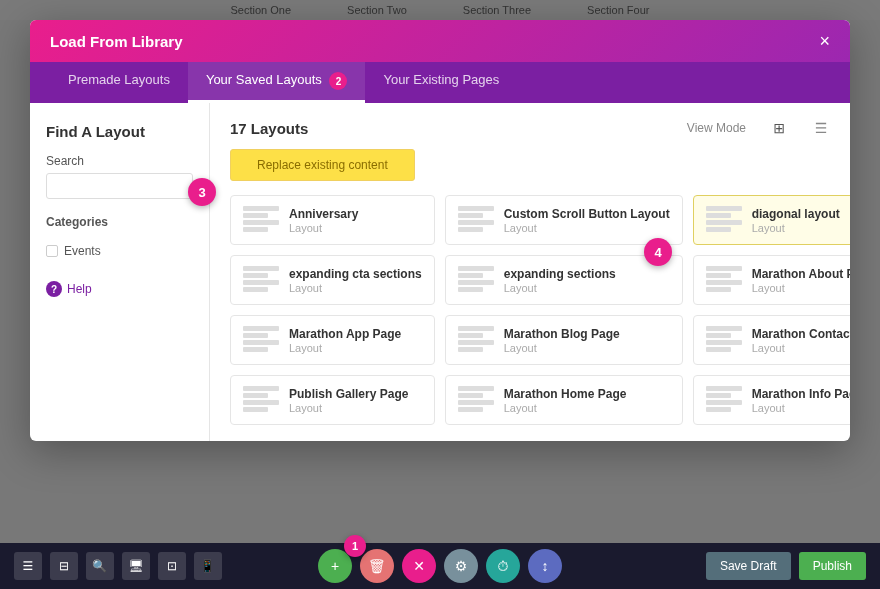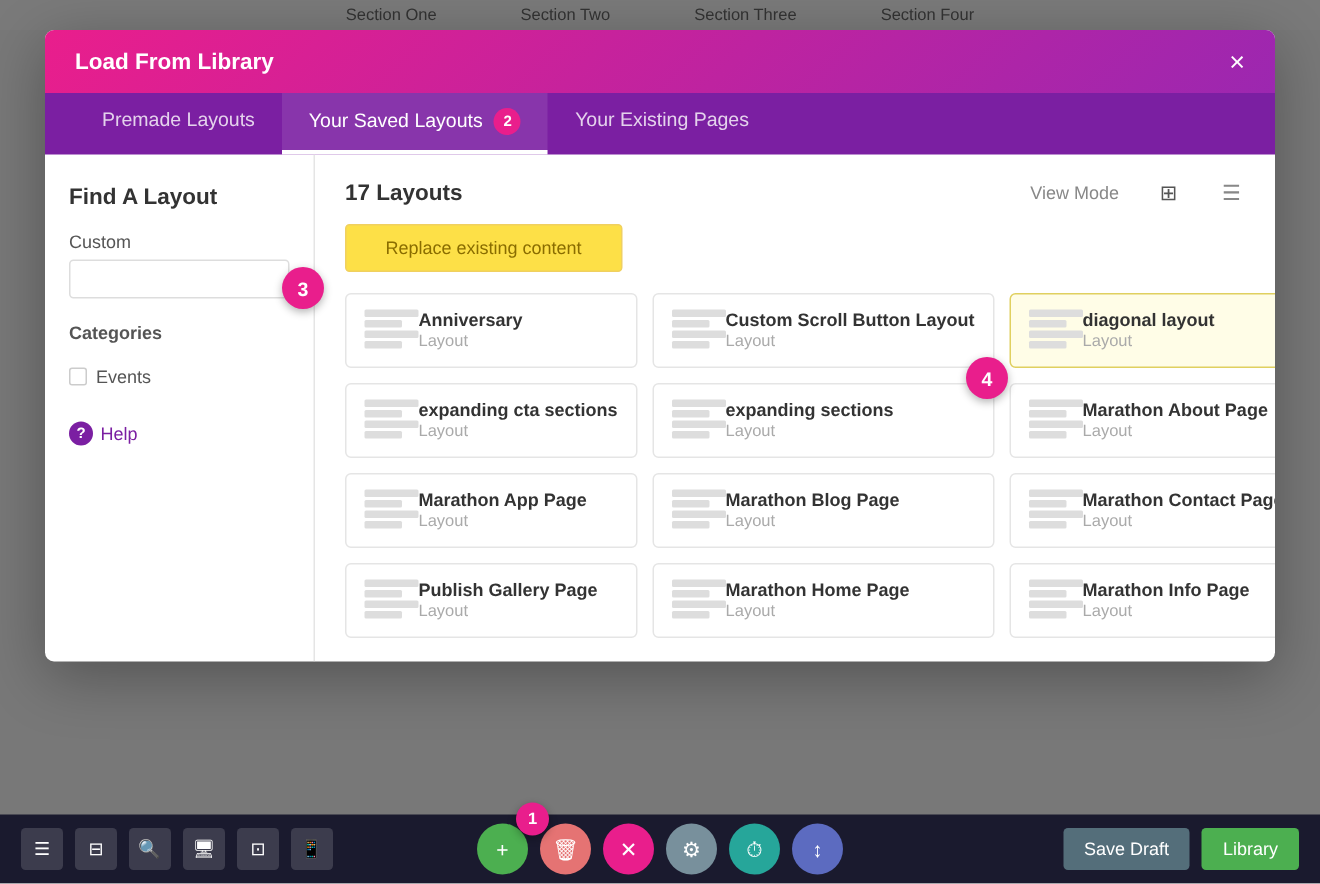--- a/index.html
+++ b/index.html
@@ -249,21 +249,22 @@
     .layouts-grid {
       display: grid;
       grid-template-columns: repeat(3, 1fr);
       gap: 10px;
     }
     .layout-card {
       border: 1px solid #e5e5e5;
       border-radius: 4px;
       padding: 10px 12px;
       display: flex;
-      align-items: flex-start;
+      align-items: center;
+      gap: 10px;
       cursor: pointer;
       background: #fff;
       transition: background 0.15s;
     }
     .layout-card.highlighted {
       background: #fffde7;
       border-color: #e0d060;
     }
     .layout-thumbnail {
       width: 36px;
@@ -403,21 +404,21 @@
         <span>Your Saved Layouts</span>
         <span class="tab-badge">2</span>
       </div>
       <div class="tab">Your Existing Pages</div>
     </div>
 
     <div class="modal-body">
 
       <div class="sidebar">
         <div class="find-layout-title">Find A Layout</div>
-        <label class="search-label">Custom</label>
+        <label class="search-label">Search</label>
         <input class="search-input" type="text" style="">
         <div class="categories-title">Categories</div>
         <div class="category-item">
           <div class="category-checkbox"></div>
           <span>Events</span>
         </div>
         <div class="help-link">
           <div class="help-icon">?</div>
           <span>Help</span>
         </div>
@@ -629,15 +630,15 @@
     <div class="toolbar-action-btn btn-teal">
       <span>⏱</span>
     </div>
     <div class="toolbar-action-btn btn-blue">
       <span>↕</span>
     </div>
   </div>
 
   <div class="toolbar-right">
     <button class="save-draft-btn">Save Draft</button>
-    <button class="publish-btn">Library</button>
+    <button class="publish-btn">Publish</button>
   </div>
 </div>
 
 </body></html>

